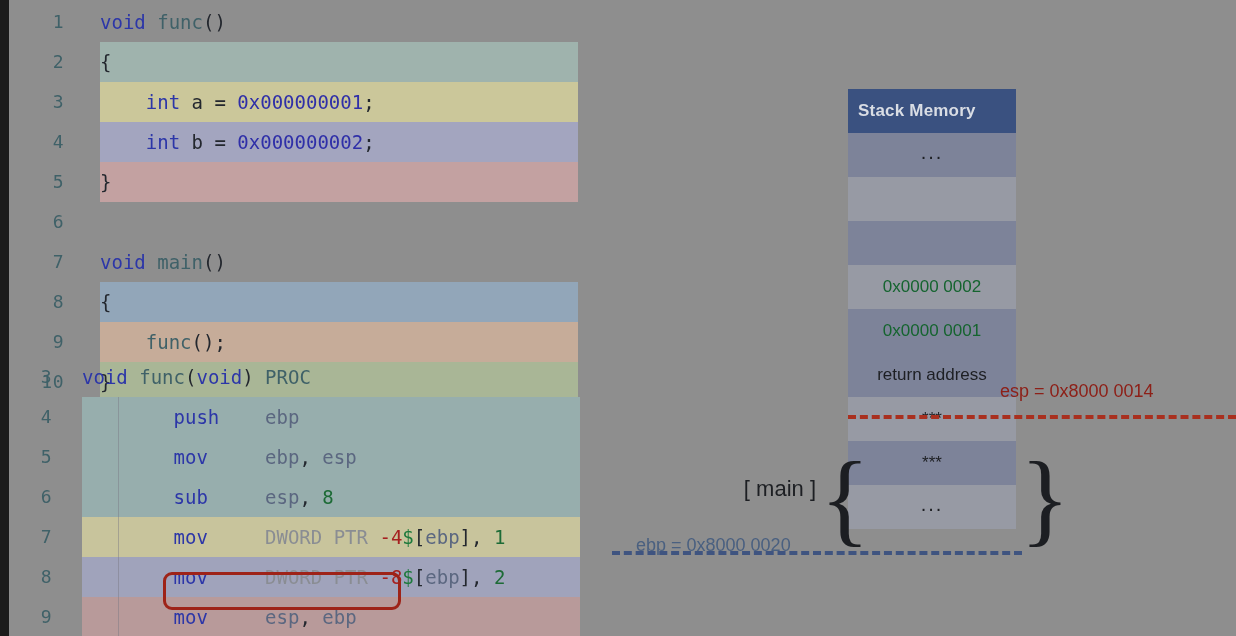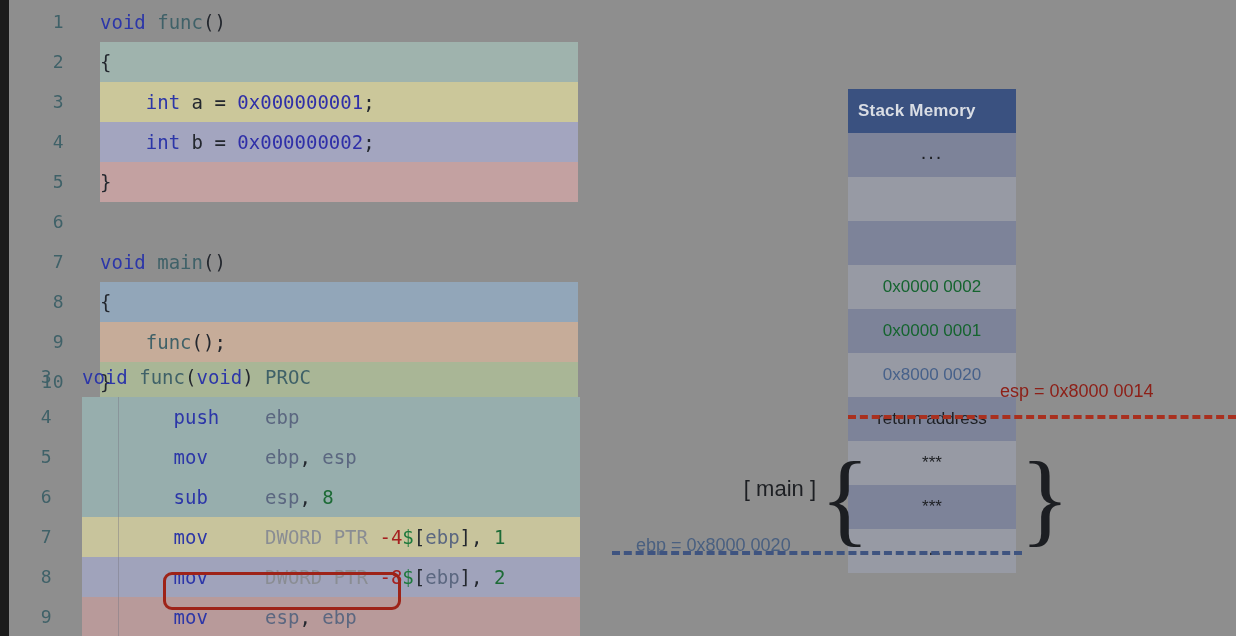--- a/index.html
+++ b/index.html
@@ -223,23 +223,20 @@
         </div>
         <div class="cell dark">
           <span class="c-dark"></span>
         </div>
         <div class="cell light">
           <span class="c-green">0x0000 0002</span>
         </div>
         <div class="cell dark">
           <span class="c-green">0x0000 0001</span>
         </div>
-        <div class="cell light">
-          <span class="c-blue">0x8000 0020</span>
-        </div>
         <div class="cell dark">
           <span class="c-dark">return address</span>
         </div>
         <div class="cell light">
           <span class="c-dark">***</span>
         </div>
         <div class="cell dark">
           <span class="c-dark">***</span>
         </div>
         <div class="cell light">

